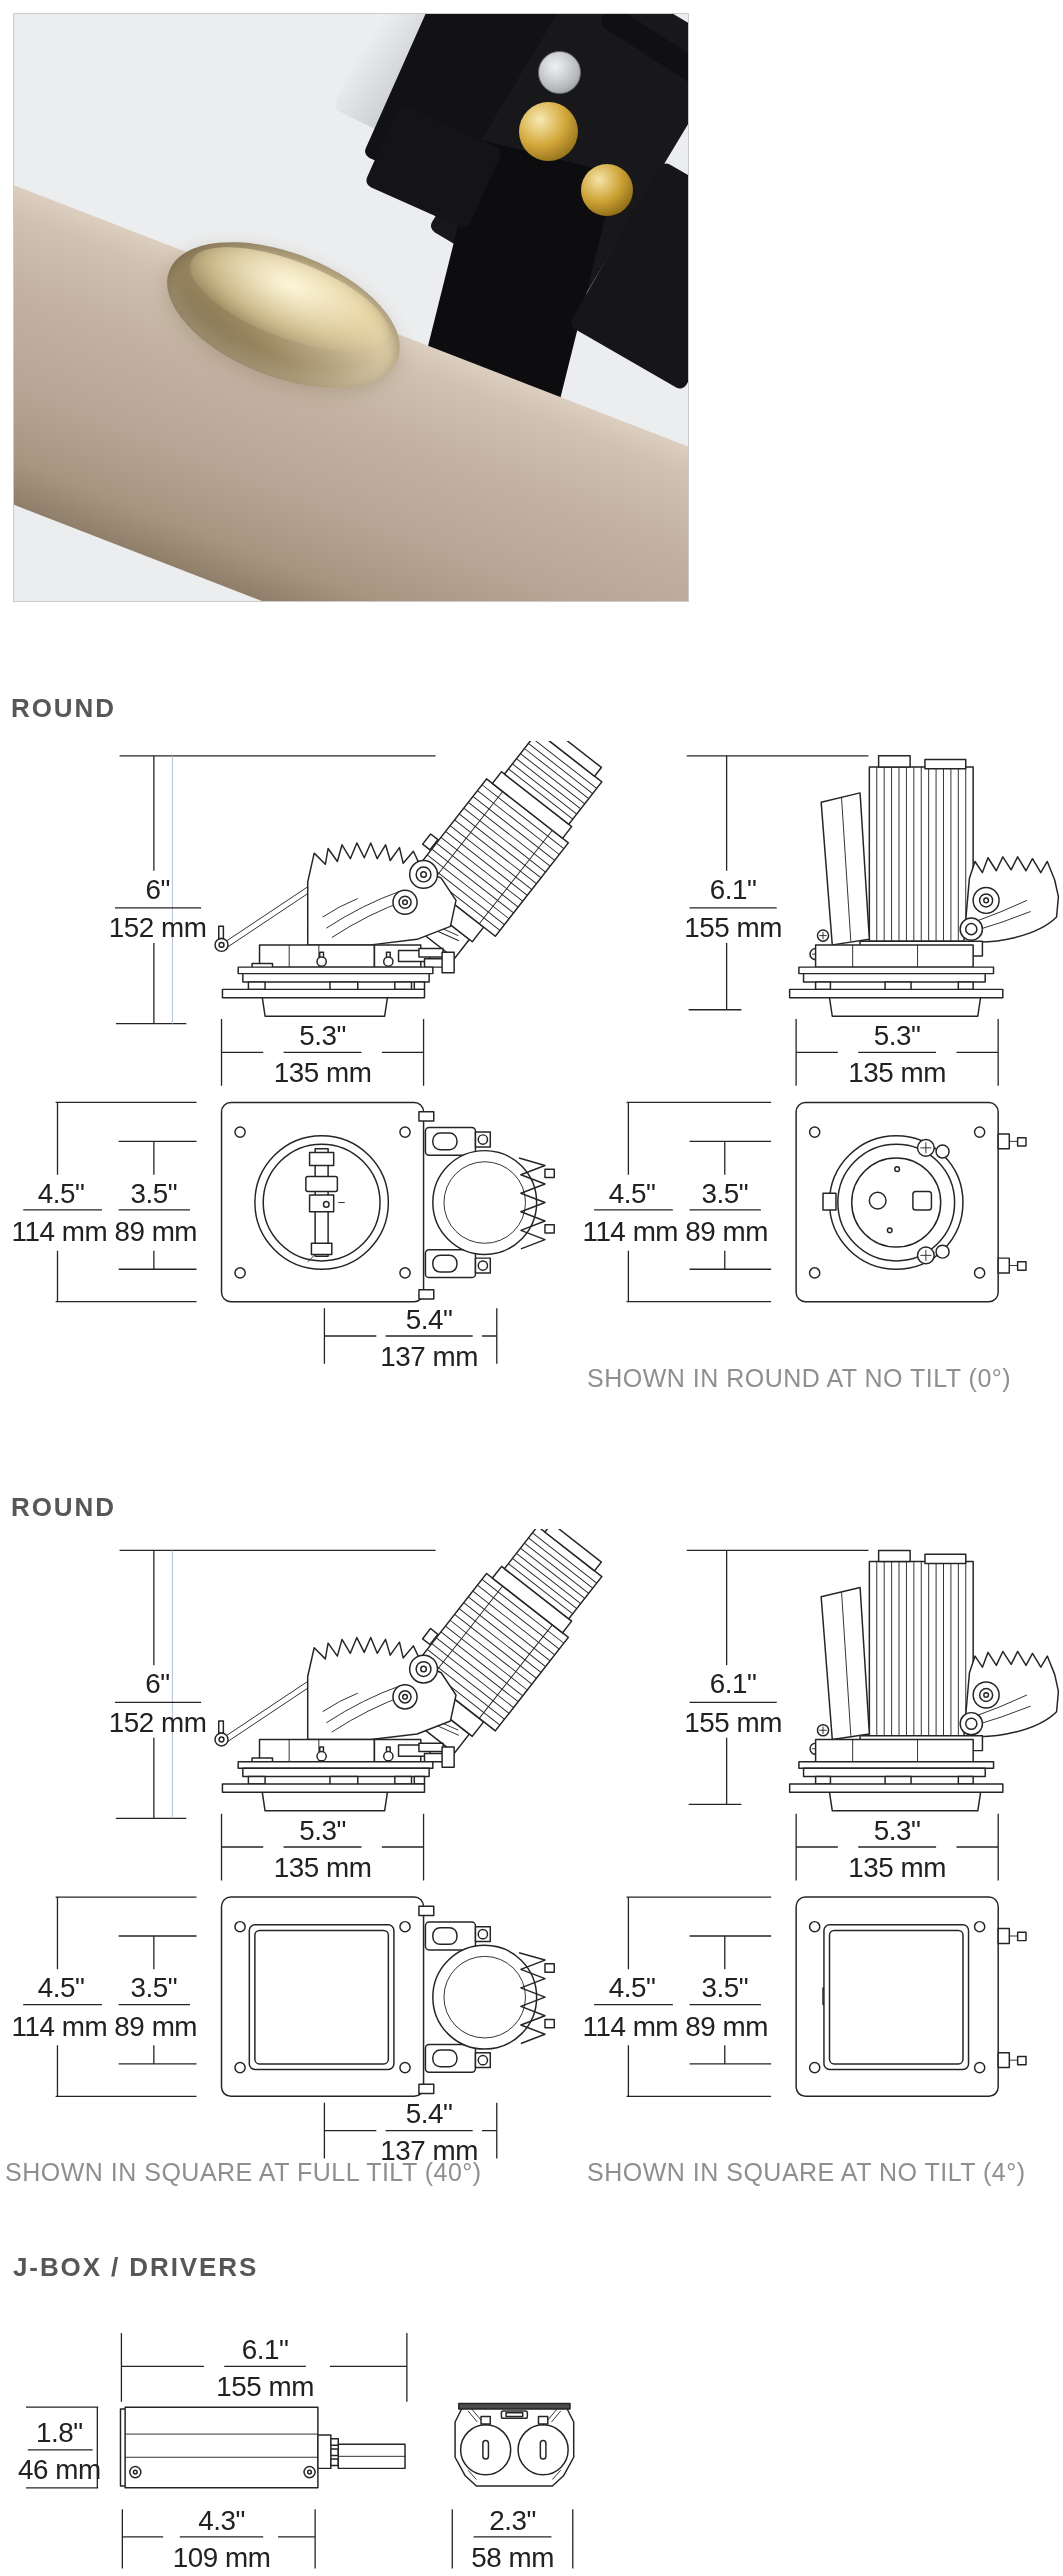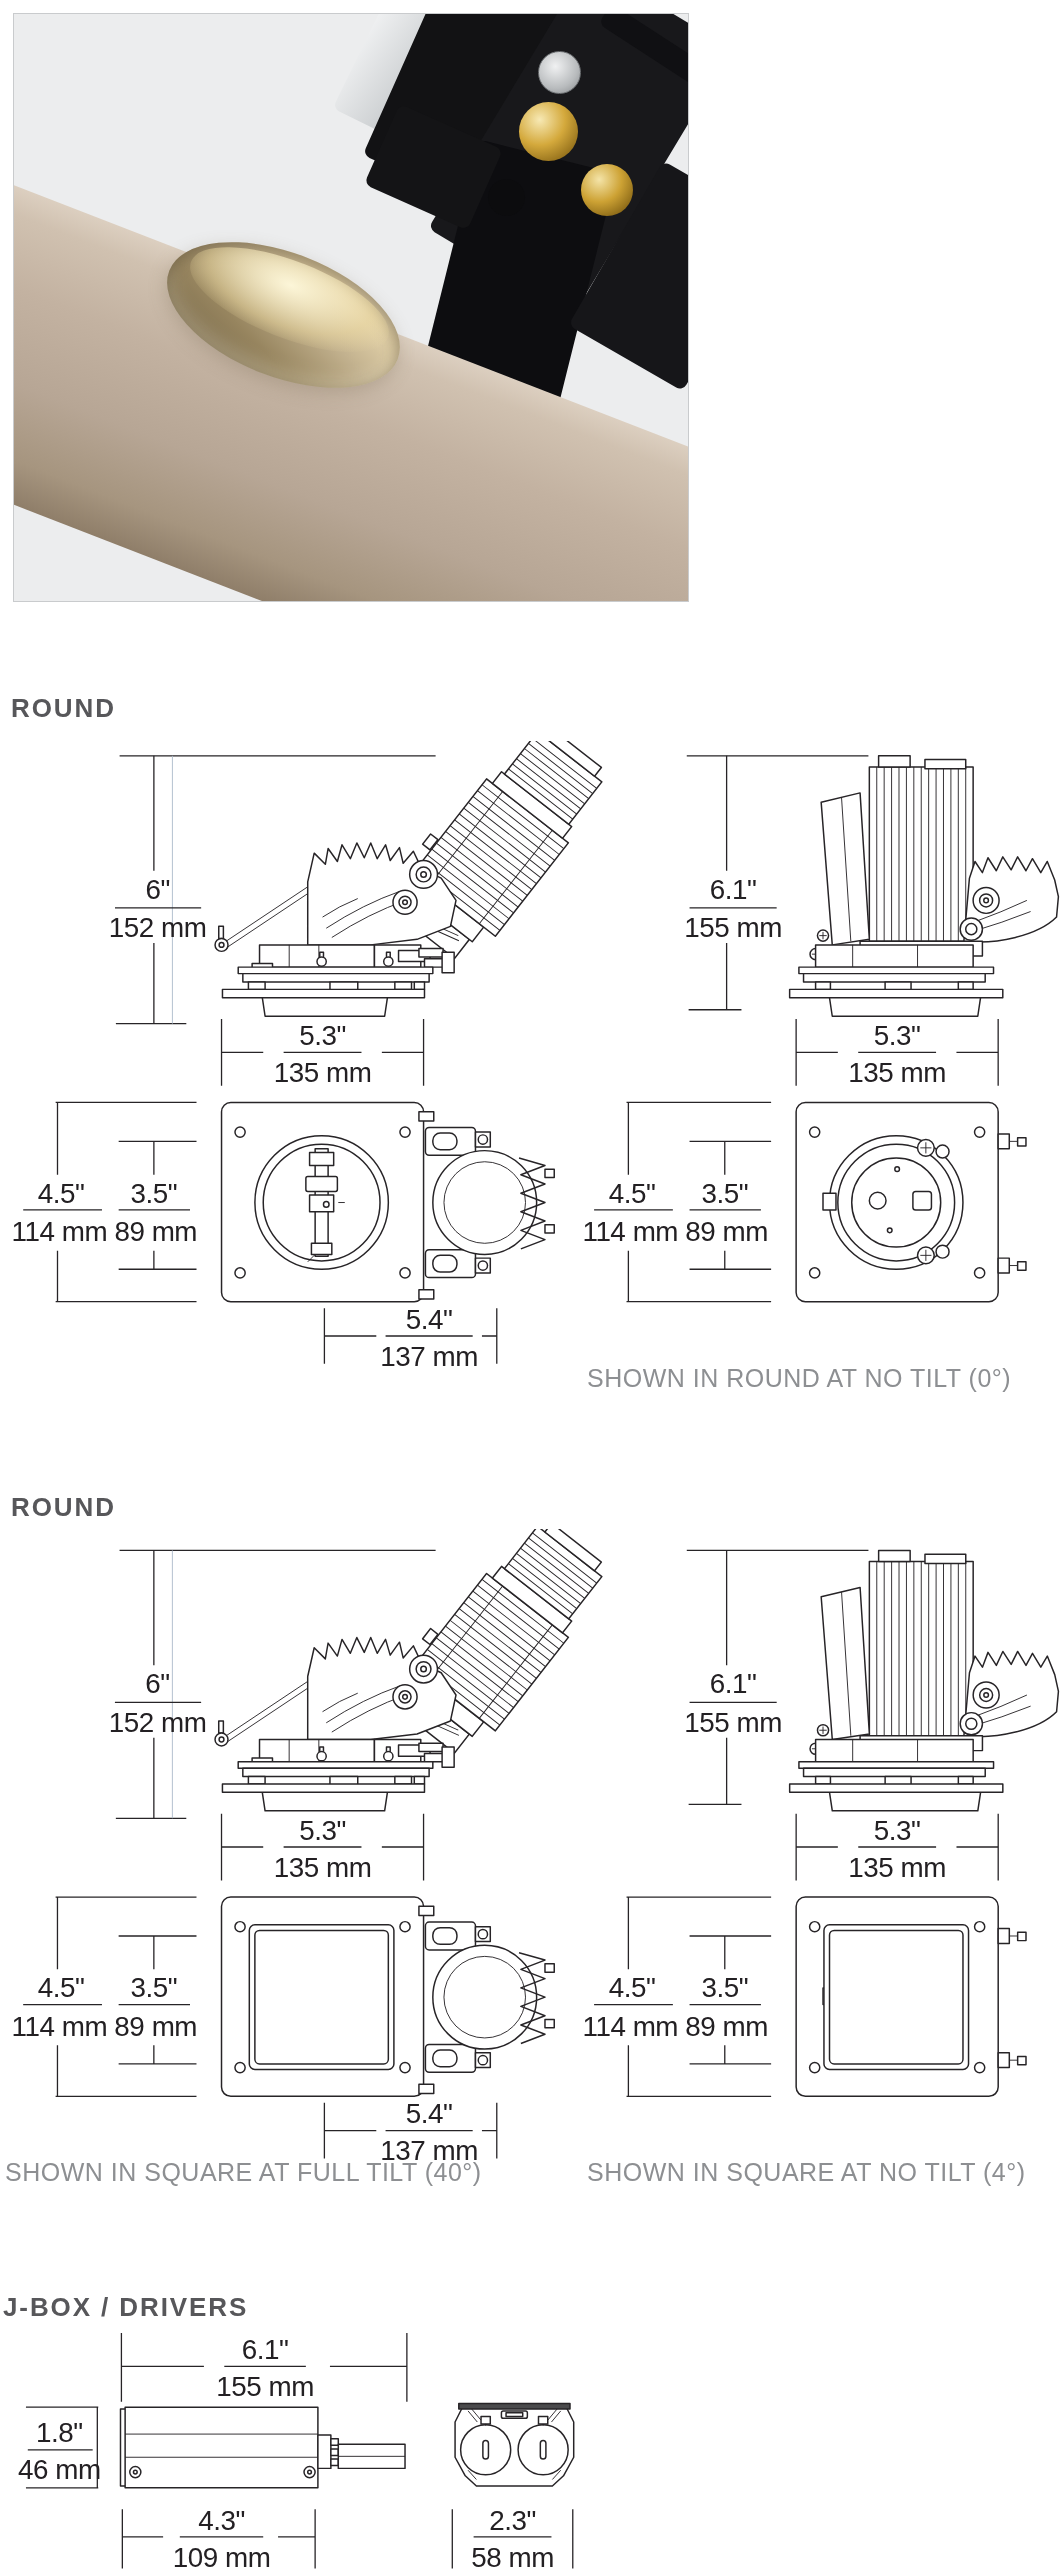--- a/index.html
+++ b/index.html
@@ -53,21 +53,21 @@
       </div>
   </div>
 
   <div class="sec-title" style="left:11px;top:693px;">ROUND</div>
   <div class="caption" style="left:587px;top:1364px;">SHOWN IN ROUND AT NO TILT (0°)</div>
 
   <div class="sec-title" style="left:11px;top:1492px;">ROUND</div>
   <div class="caption" style="left:5px;top:2158px;">SHOWN IN SQUARE AT FULL TILT (40°)</div>
   <div class="caption" style="left:587px;top:2158px;">SHOWN IN SQUARE AT NO TILT (4°)</div>
 
-  <div class="sec-title" style="left:3px;top:2252px;margin-top:40px;">J-BOX / DRIVERS</div>
+  <div class="sec-title" style="left:13px;top:2252px;">J-BOX / DRIVERS</div>
 
   <svg width="0" height="0" style="position:absolute" aria-hidden="true">
     <defs>
       <g id="fig-master">
 
         <g class="dims">
           <path d="M129,816 H470 M125,1105 H201"></path>
           <path class="cl" d="M186,816 V1105"></path>
           <path d="M166,816 V940 M166,1018 V1105 M124,980 H217"></path>
         </g>

